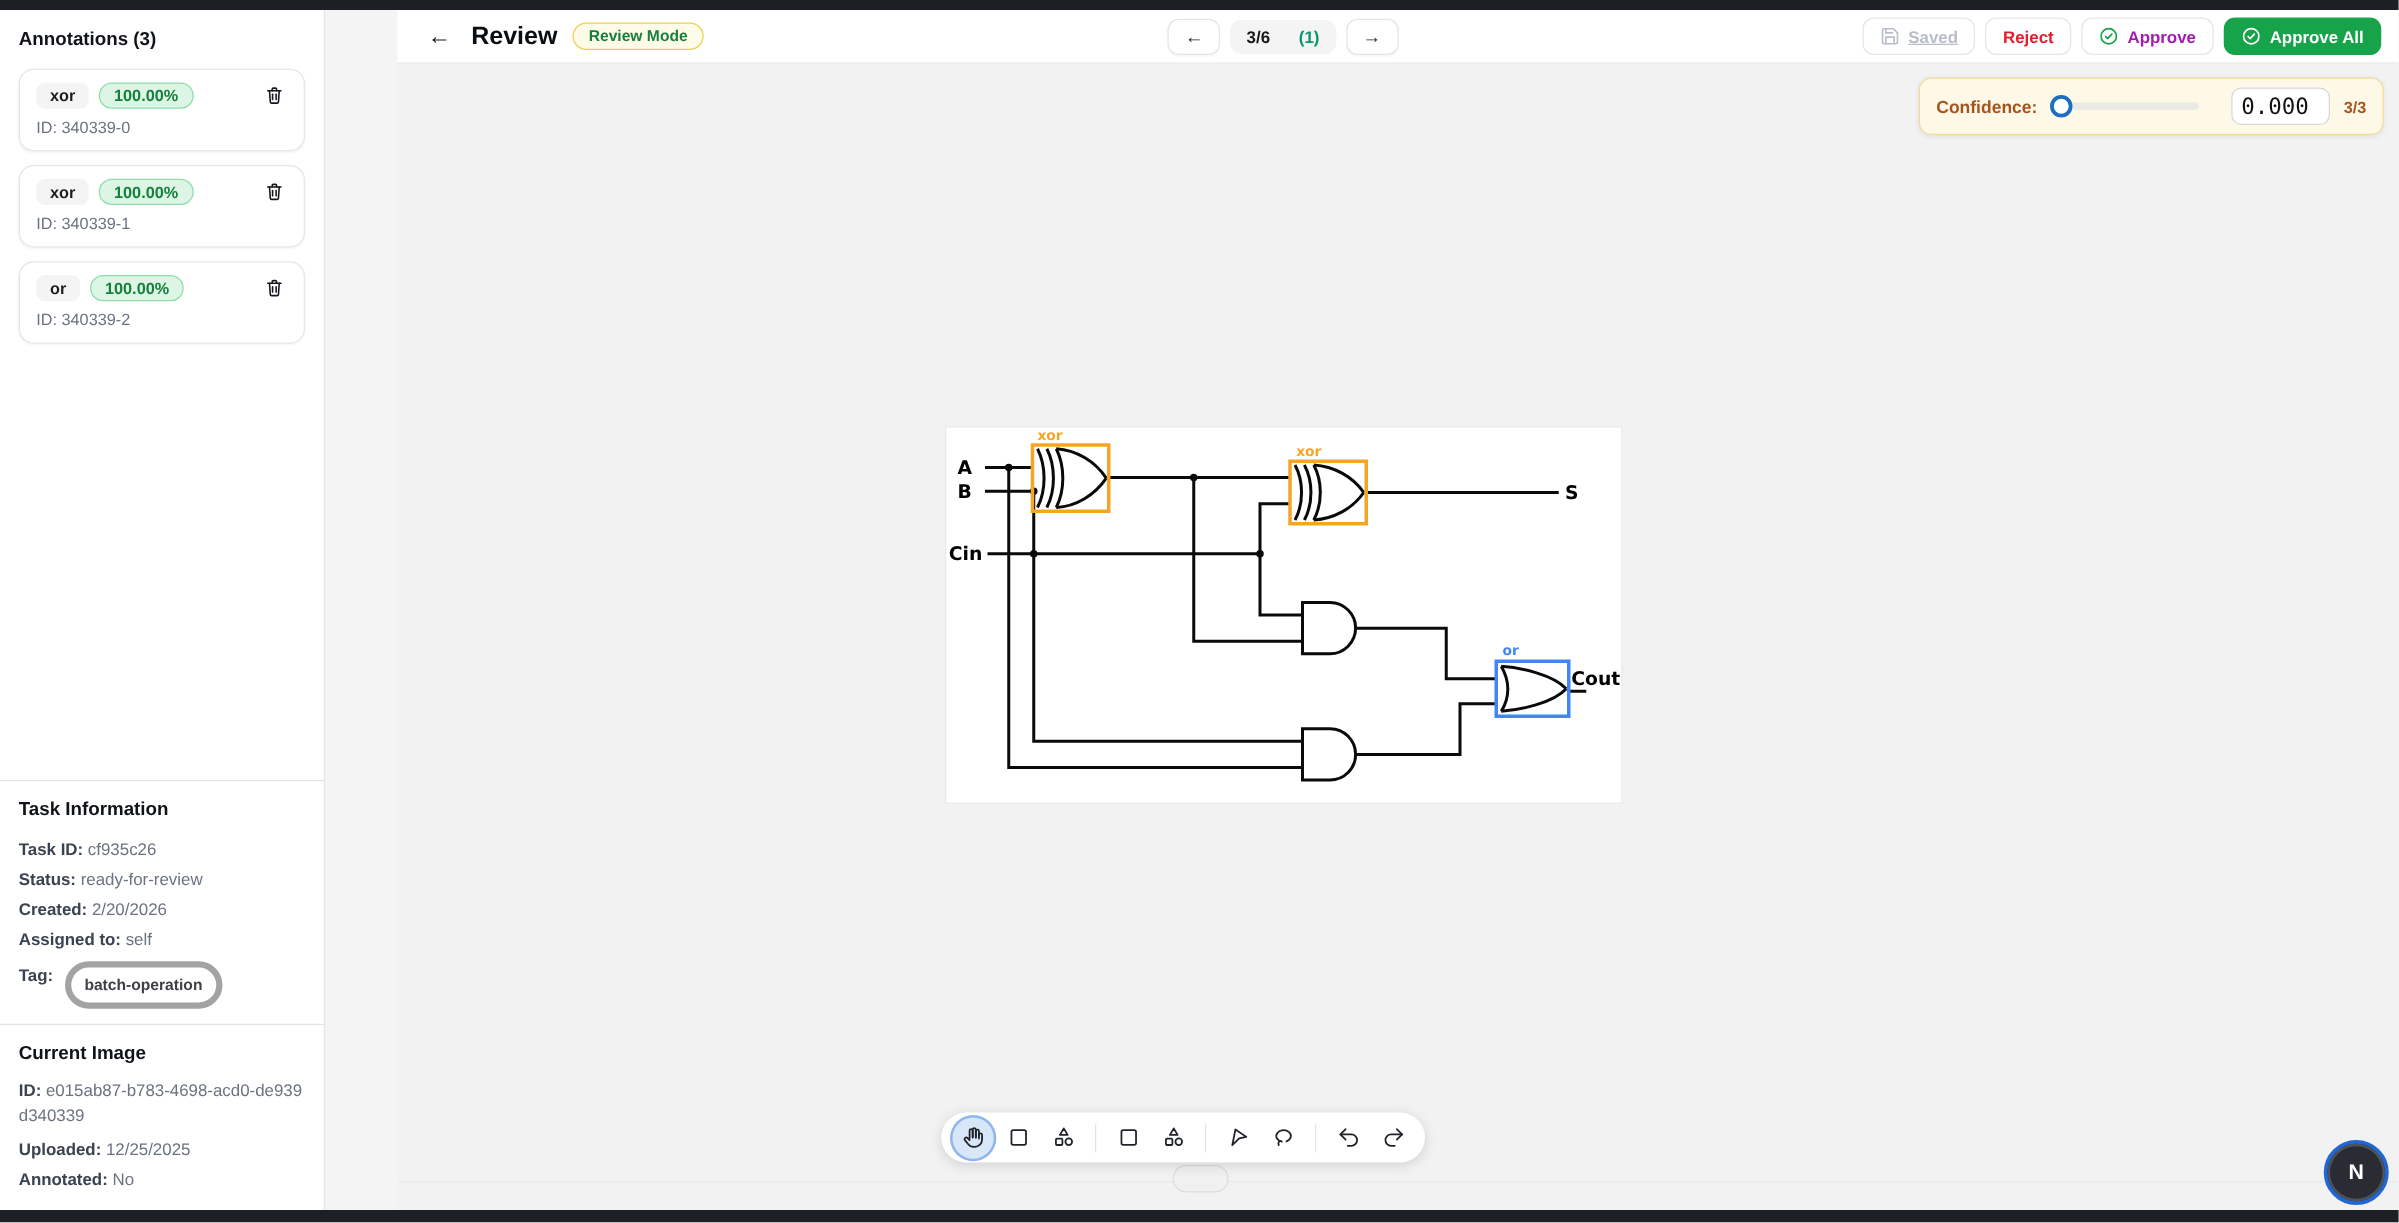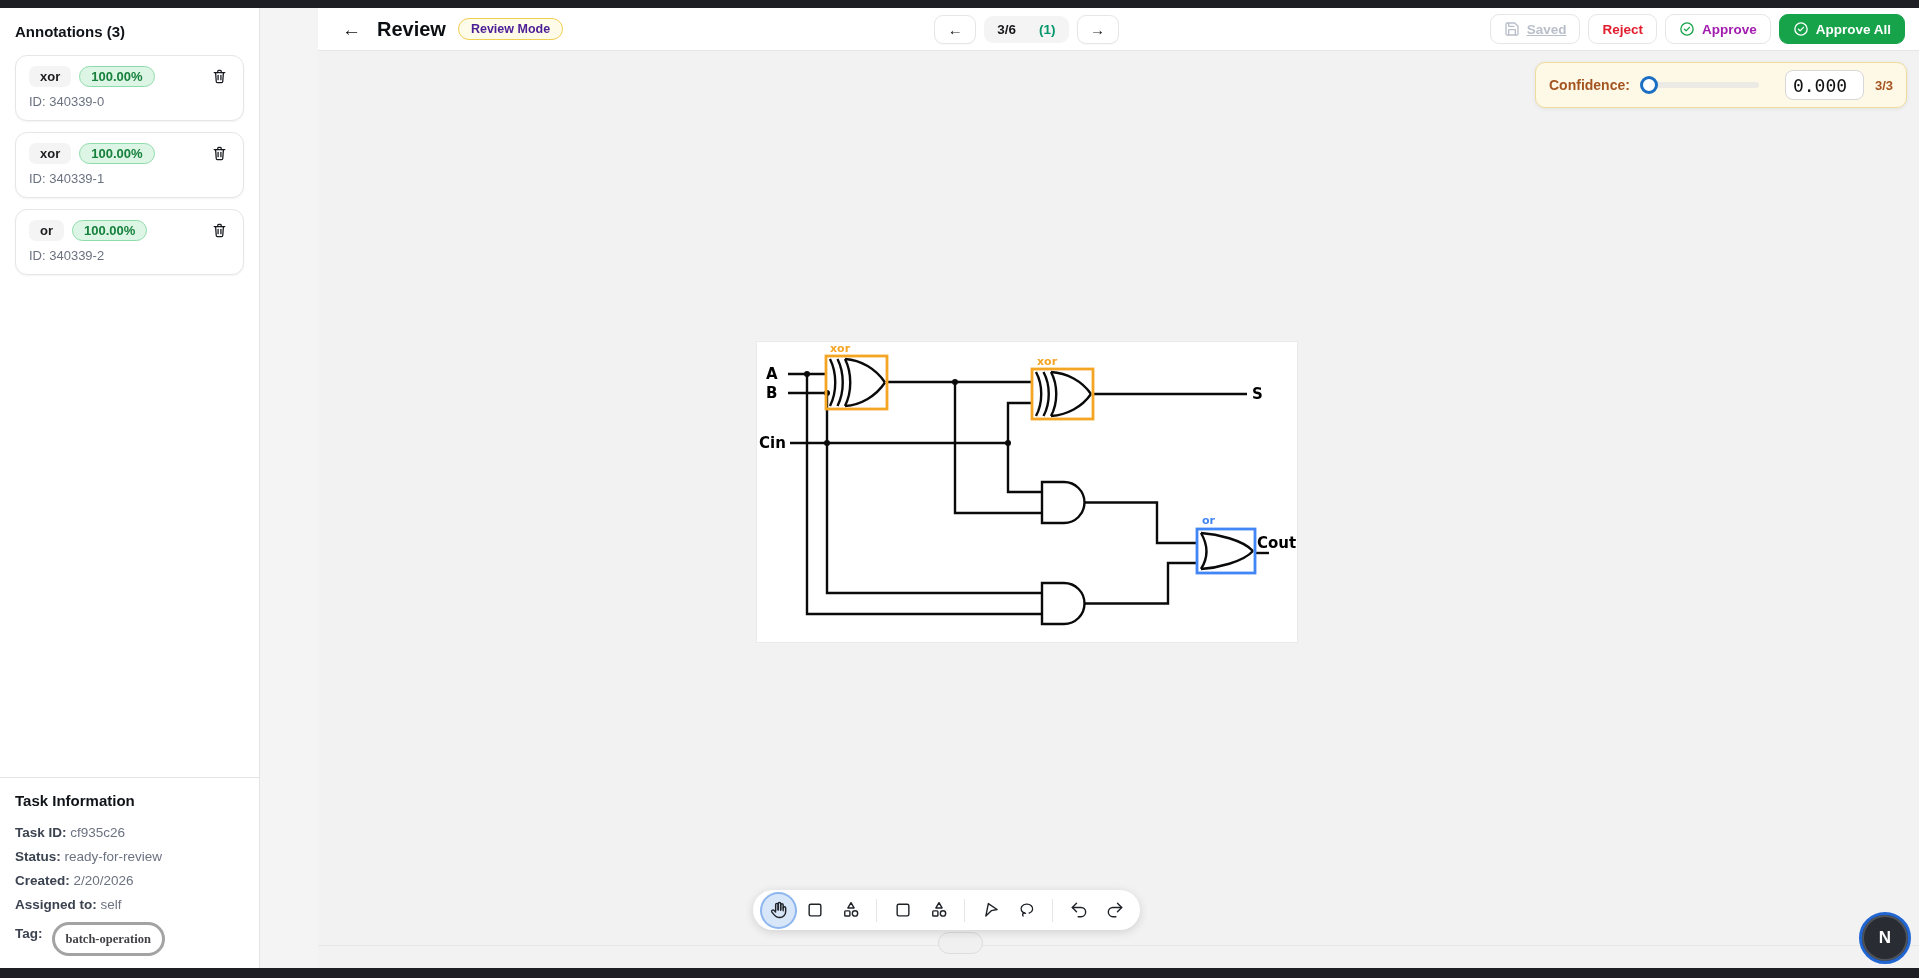--- a/index.html
+++ b/index.html
@@ -25,29 +25,29 @@
   .trash-btn { margin-left:auto; background:none; border:none; cursor:pointer; display:flex; padding:2px; }
   .anno-id { color:#6b7280; font-size:13px; margin-top:7px; }
 
   .side-spacer { flex:1; }
   .info-section { border-top:1px solid #e4e4e7; padding:14px 15px 12px; }
   .info-rows { margin-top:12px; }
   .info-row { font-size:13.5px; color:#6b7280; line-height:24px; }
   .info-row b { color:#3b4250; font-weight:bold; }
   .id-wrap { word-break:break-all; line-height:20px; margin-bottom:5px; }
   .tag-row { display:flex; gap:9px; margin-top:5px; }
-  .tag-pill { border:3px solid #a3a3a3; border-radius:999px; padding:2px 11px; font-size:12.5px;
-              font-weight:bold; color:#3f3f46; background:#fff;font-family:Liberation Serif, serif; }
+  .tag-pill { border:5px solid #a3a3a3; border-radius:999px; padding:2px 11px; font-size:12.5px;
+              font-weight:bold; color:#3f3f46; background:#fff; }
 
   
   .main-header { position:absolute; left:318px; top:8px; width:1601px; height:43px; background:#fff;
                  border-bottom:1px solid #e6e6e8; display:flex; align-items:center; padding:0 14px 0 24px; }
   .back-btn { background:none; border:none; font-size:19px; color:#111; cursor:pointer; margin-right:16px; line-height:1; }
   .page-title { font-size:20px; font-weight:bold; color:#0b0e12; }
-  .mode-badge { margin-left:12px; border:1.5px solid #f0ce52; background:#fefce8; color:#4c1d95;
+  .mode-badge { margin-left:12px; border:1.5px solid #f0ce52; background:#fefce8; color:#15803d;
                 font-size:12.5px; font-weight:bold; padding:3px 12px; border-radius:999px; }
   .nav-group { margin:0 auto; display:flex; align-items:center; gap:8px; }
   .nav-btn { width:42px; height:29px; border:1px solid #e6e6e8; border-radius:9px; background:#fff;
              display:flex; align-items:center; justify-content:center; font-size:15px; color:#1a1a1a;
              cursor:pointer; box-shadow:0 1px 1px rgba(0,0,0,.03); }
   .nav-pill { background:#f4f4f5; border-radius:9px; height:27px; padding:0 13px; display:flex;
               align-items:center; gap:23px; font-size:13.5px; font-weight:bold; color:#18181b; }
   .nav-count { color:#059669; }
   .action-group { display:flex; align-items:center; gap:8px; }
   .btn { height:30px; border-radius:9px; border:1px solid #e6e6e8; background:#fff; font-size:13.5px;
@@ -171,20 +171,28 @@
       <div class="info-row"><b>Status:</b> <span>ready-for-review</span></div>
       <div class="info-row"><b>Created:</b> <span>2/20/2026</span></div>
       <div class="info-row"><b>Assigned to:</b> <span>self</span></div>
       <div class="info-row tag-row">
           <b>Tag:</b> 
           <span class="tag-pill">batch-operation</span>
         </div>
     </div>
   </div>
 
+  <div class="info-section">
+    <div class="side-title" style="margin-bottom:0">Current Image</div>
+    <div class="info-rows">
+      <div class="info-row id-wrap"><b>ID:</b> <span>e015ab87-b783-4698-acd0-de939d340339</span></div>
+      <div class="info-row"><b>Uploaded:</b> <span>12/25/2025</span></div>
+      <div class="info-row"><b>Annotated:</b> <span>No</span></div>
+    </div>
+  </div>
 </aside>
 
 <header class="main-header">
   <button class="back-btn">←</button>
   <div class="page-title">Review</div>
   <span class="mode-badge">Review Mode</span>
 
   <div class="nav-group">
     <button class="nav-btn">←</button>
     <div class="nav-pill">

